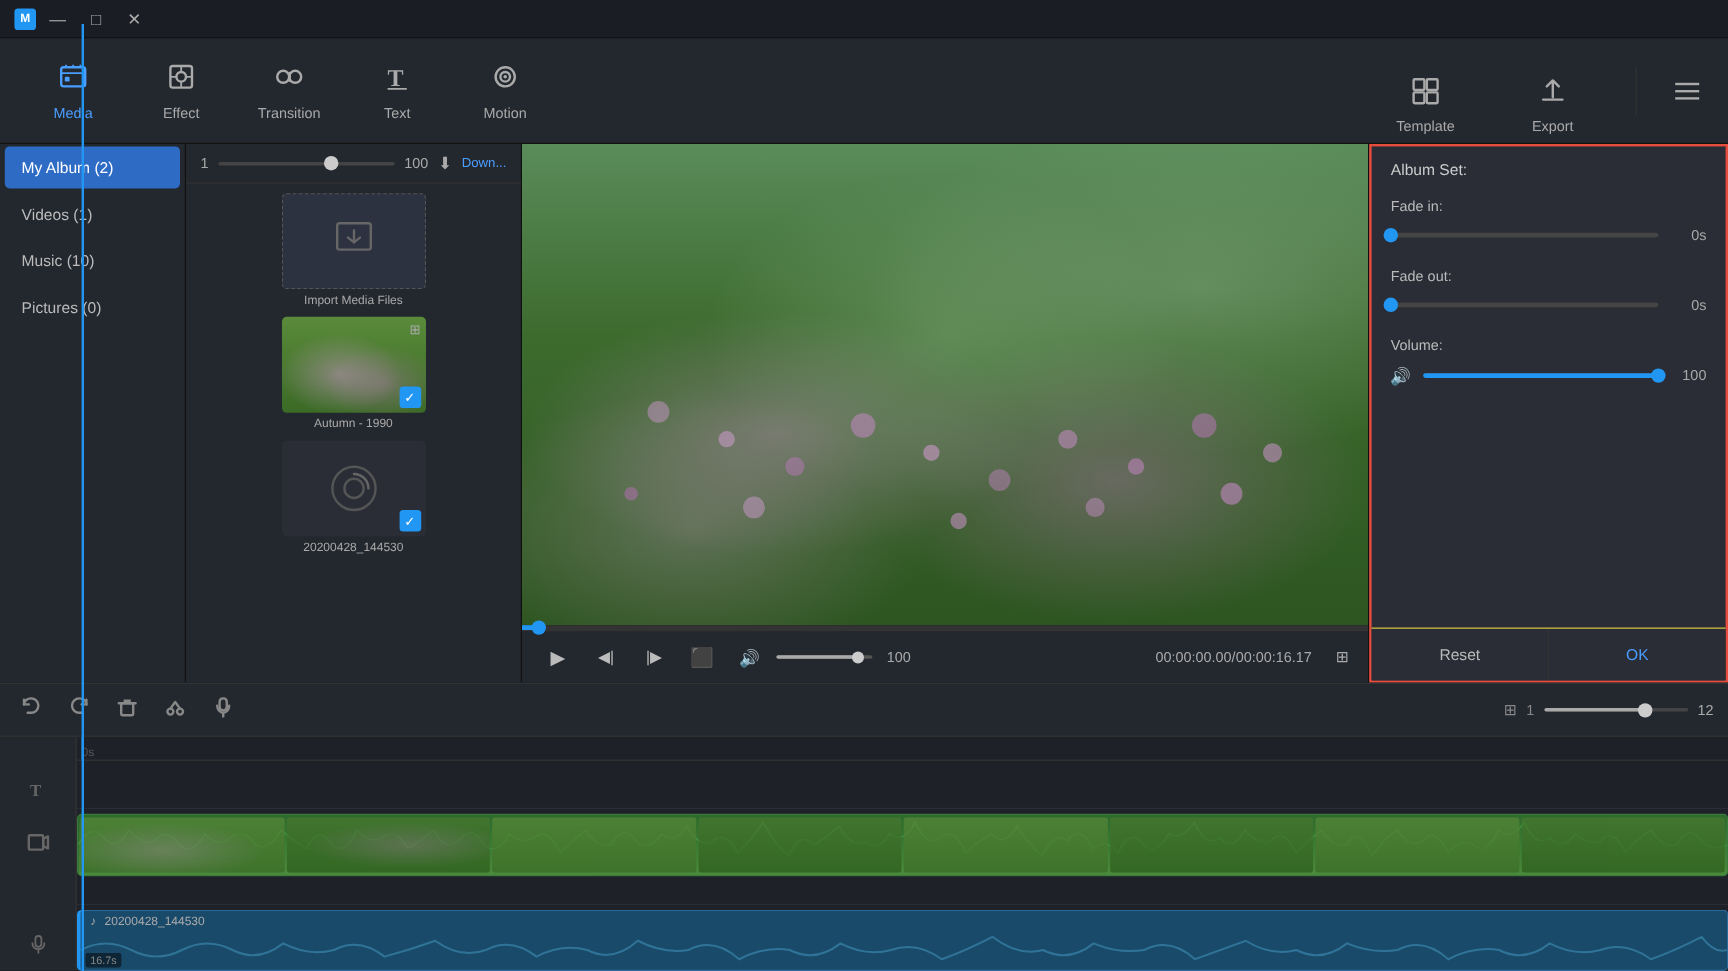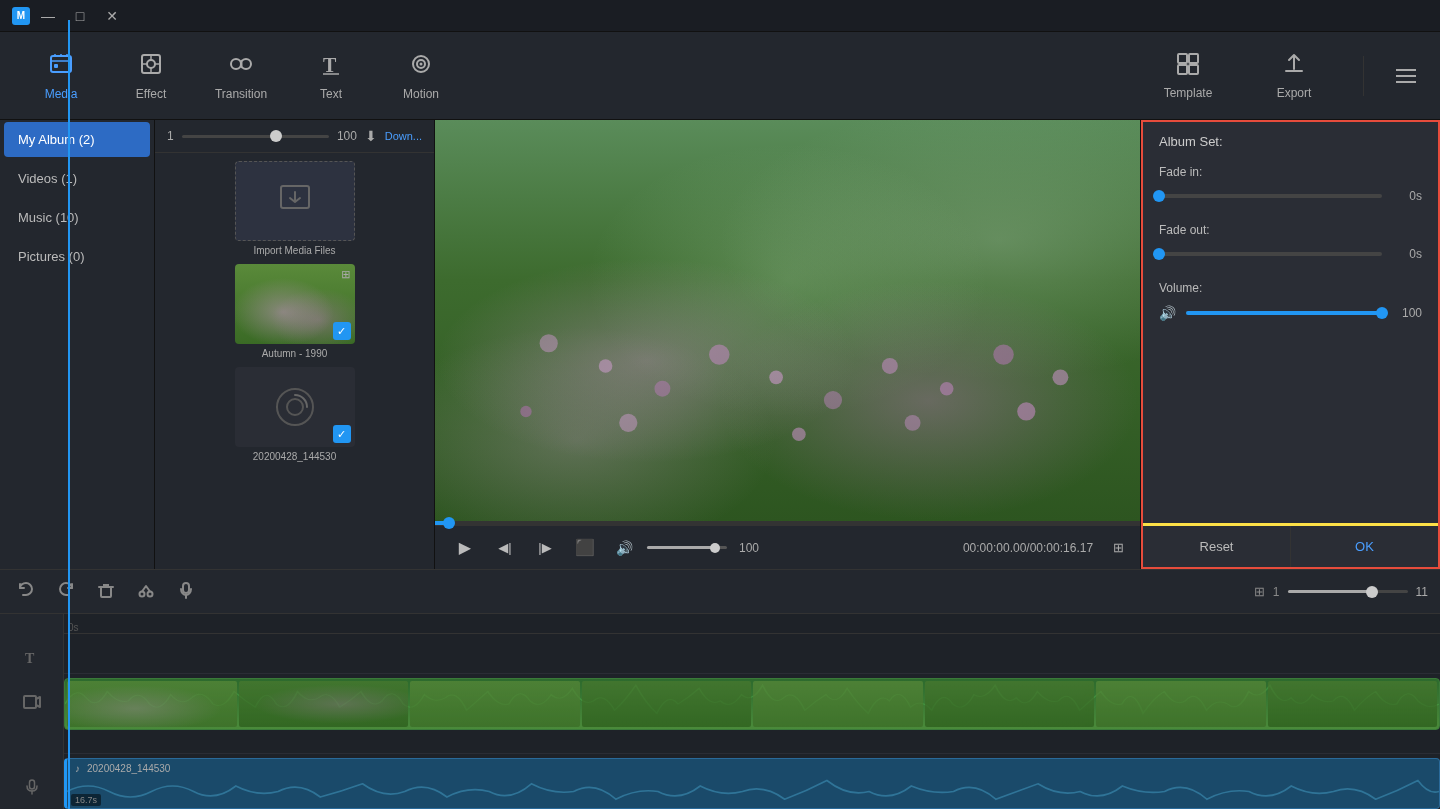--- a/index.html
+++ b/index.html
@@ -88,21 +88,21 @@
     }
     .toolbar-right {
       display: flex;
       align-items: center;
       gap: 16px;
     }
     .toolbar-right-item {
       display: flex;
       flex-direction: column;
       align-items: center;
-      justify-content: center;
+      justify-content: flex-end;
       width: 90px;
       height: 72px;
       cursor: pointer;
       border-radius: 6px;
       color: #aaa;
       font-size: 12px;
       gap: 6px;
     }
     .toolbar-divider {
       width: 1px;
@@ -427,21 +427,21 @@
       transform: translateX(-50%);
     }
     .slider-value {
       font-size: 12px;
       color: #aaa;
       width: 30px;
       text-align: right;
     }
     .music-set-footer {
       display: flex;
-      border-top: 3px solid #fde047;
+      border-top: 1px solid #fde047;
       height: 44px;
     }
     .footer-btn {
       flex: 1;
       display: flex;
       align-items: center;
       justify-content: center;
       cursor: pointer;
       font-size: 13px;
       color: #bbb;
@@ -923,21 +923,21 @@
         <line x1="10" y1="15" x2="10" y2="18" stroke="#888" stroke-width="2" stroke-linecap="round"></line>
       </svg>
     </div>
     <div class="tl-zoom">
       <span style="font-size:13px;color:#888;">⊞</span>
       <span style="font-size:12px;color:#888;">1</span>
       <div class="tl-zoom-track">
         <div class="tl-zoom-fill"></div>
         <div class="tl-zoom-thumb"></div>
       </div>
-      <span style="font-size:12px;color:#aaa;">11</span>
+      <span style="font-size:12px;color:#aaa;">12</span>
     </div>
   </div>
 
   <div class="timeline-content">
 
     <div class="timeline-tracks-left">
       <div class="track-icon">
         <svg width="20" height="20" viewBox="0 0 20 20" fill="none">
           <text x="3" y="16" font-size="14" fill="#666" font-family="serif" font-weight="bold">T</text>
         </svg>

